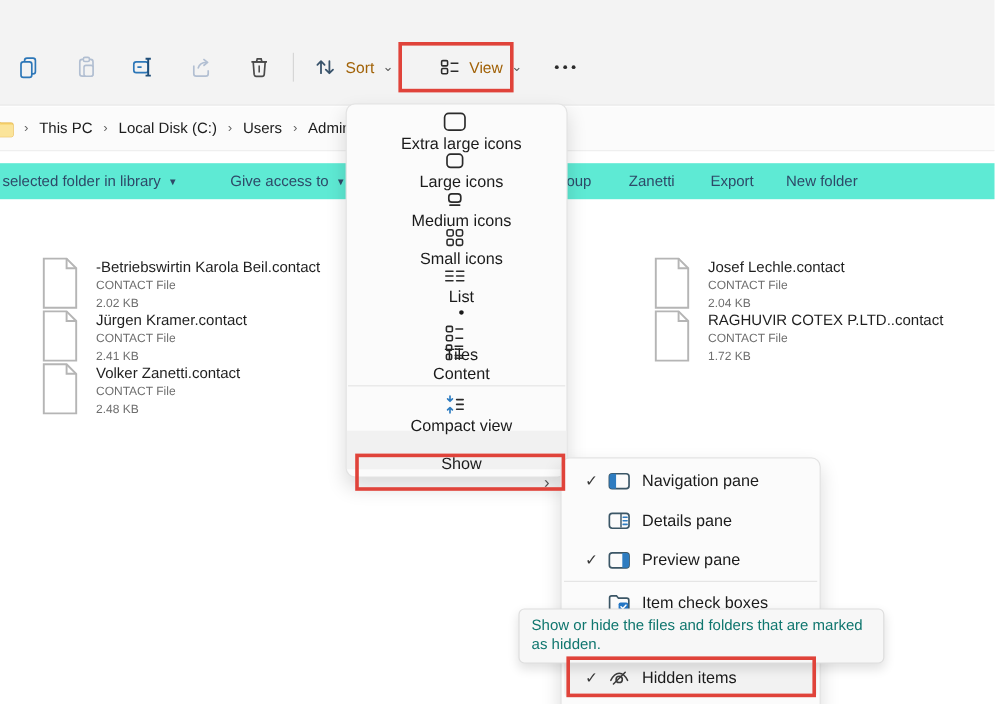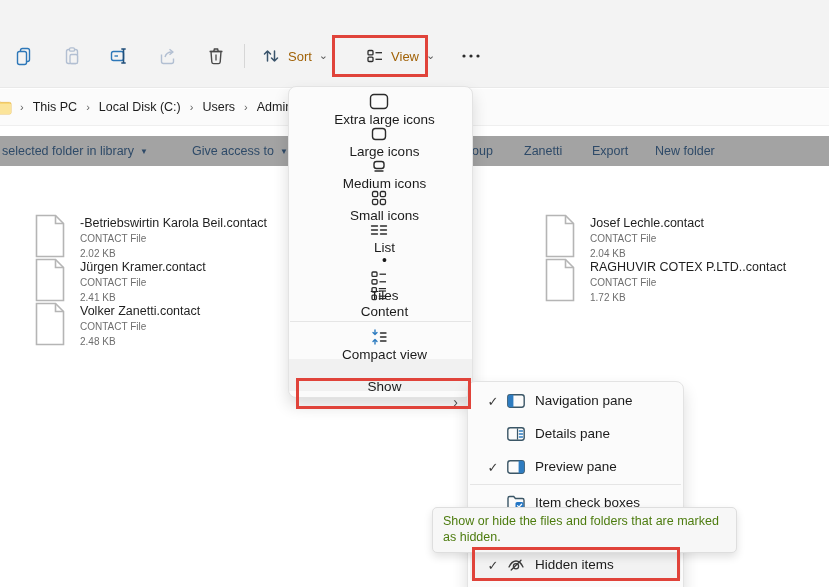--- a/index.html
+++ b/index.html
@@ -18,21 +18,21 @@
   .more-btn { padding:0 14px; height:36px; display:flex; align-items:center; }
 
   
   .breadcrumb { position:absolute; left:0; top:89px; width:829px; height:37px; background:#fbfbfb;
                 border-bottom:1px solid #efefef; display:flex; align-items:center; font-size:12.5px; color:#1c1c1c; }
   .crumb { padding:3px 6px; border-radius:3px; }
   .crumb-sep { color:#5f5f5f; font-size:11px; padding:0 3px; }
   .bc-folder { margin-left:-9px; margin-right:4px; }
 
   
-  .cmdbar { position:absolute; left:0; top:136px; width:829px; height:30px; background:#a3a3a3;
+  .cmdbar { position:absolute; left:0; top:136px; width:829px; height:30px; background:#5eead4;
             display:flex; align-items:center; font-size:12.5px; color:#2e4a68; }
   .cmd-item { display:flex; align-items:center; gap:6px; padding:0 10px; height:30px; white-space:nowrap; }
   .cmd-caret { font-size:8px; color:#2e4a68; }
   .cmd-import { position:absolute; left:514px; } .cmd-export { position:absolute; left:582px; }
   .cmd-newfolder { position:absolute; left:645px; } .cmd-partial { position:absolute; left:462px; }
 
   
   .file-col { position:absolute; top:176px; display:flex; flex-direction:column; gap:0;margin-top:38px; }
   .col-left { left:33px; } .col-right { left:543px; }
   .file-row { display:flex; gap:13px; height:44px; }
@@ -59,21 +59,21 @@
   .sub-item { position:absolute; left:2px; right:2px; height:33px; display:flex; align-items:center; padding-left:10px; border-radius:4px; }
   .sub-check { width:26px; text-align:center; flex:none; }
   .sub-icon { width:20px; height:20px; flex:none; margin-right:9px; display:flex; align-items:center; justify-content:center; }
   .sub-label { font-size:13.5px; color:#1b1b1b; white-space:nowrap; }
   .sub-sep { position:absolute; left:2px; right:2px; top:102px; height:1px; background:#e5e5e5; }
   .sub-hover { background:#f2f2f2; }
 
   
   .tooltip { position:absolute; left:432px; top:507px; width:305px; background:#f7f7f7; z-index:12;
              border:1px solid #dedede; border-radius:5px; box-shadow:0 4px 9px rgba(0,0,0,.12);
-             padding:5px 10px 7px; font-size:12.5px; color:#4d7c0f; line-height:16px; }
+             padding:5px 10px 7px; font-size:12.5px; color:#0f766e; line-height:16px; }
 
   
   .redbox { position:absolute; border:3px solid #e0433a; z-index:20; }
   #rb-view   { left:332px; top:35px;  width:96px;  height:42px; }
   #rb-show   { left:296px; top:378px; width:175px; height:31px; }
   #rb-hidden { left:472px; top:547px; width:208px; height:34px; }
 
   svg { display:block; }
 </style>
 </head>

